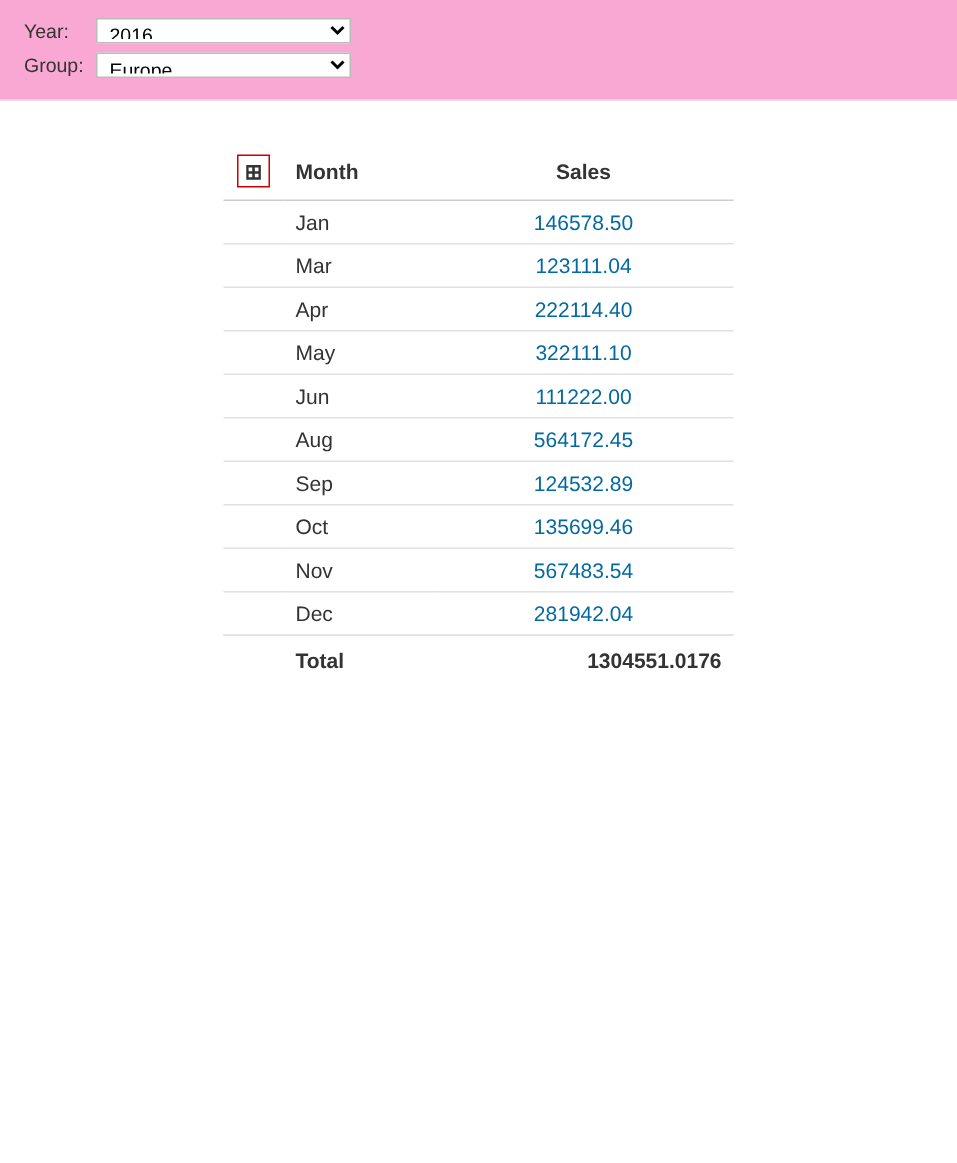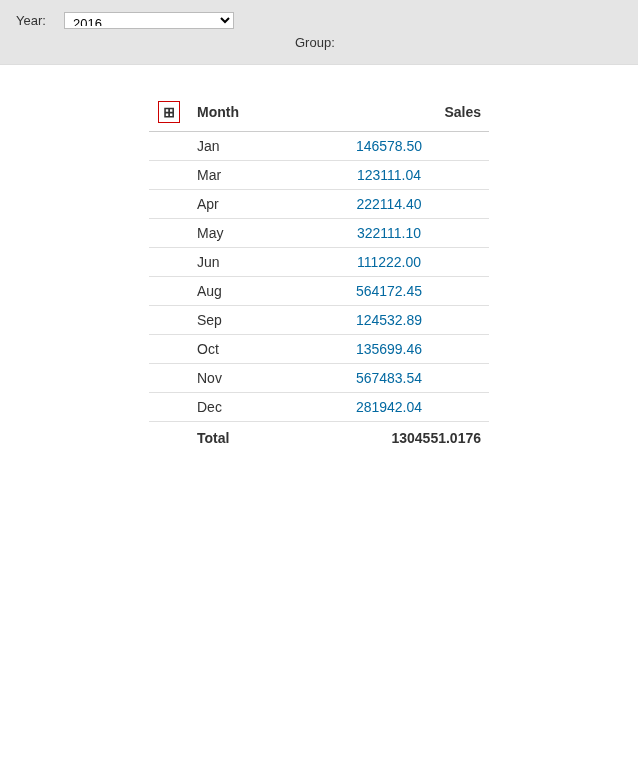--- a/index.html
+++ b/index.html
@@ -12,33 +12,32 @@
       font-family: -apple-system, BlinkMacSystemFont, 'Segoe UI', Arial, sans-serif;
       font-size: 14px;
       background: #ffffff;
       color: #333333;
       width: 638px;
       min-height: 775px;
     }
 
     .filters-area {
       padding: 12px 16px 14px 16px;
-      background: #e5e5e5;
+      background: #f9a8d4;
       border-bottom: 1px solid #ddd;
     }
 
     .filter-row {
       display: flex;
       align-items: center;
       margin-bottom: 6px;
     }
 
     .filter-row:last-child {
       margin-bottom: 0;
-      flex-direction: column;
     }
 
     .filter-label {
       width: 48px;
       font-size: 13px;
       color: #333;
     }
 
     .filter-select {
       width: 170px;
@@ -77,21 +76,20 @@
       width: 40px;
       text-align: center;
     }
 
     thead tr th.col-month {
       text-align: left;
       width: 100px;
     }
 
     thead tr th.col-sales {
-      text-align: right;
     }
 
     tbody tr td {
       padding: 6px 8px;
       border-bottom: 1px solid #e0e0e0;
       font-size: 14px;
       margin-left: 11px;
     }
 
     tbody tr td:first-child {
@@ -150,20 +148,26 @@
     <span class="filter-label">Year:</span>
     <select class="filter-select">
       <option>2016</option>
       <option>2015</option>
       <option>2017</option>
       <option>2018</option>
     </select>
   </div>
   <div class="filter-row">
     <span class="filter-label">Group:</span>
+    <select class="filter-select">
+      <option>Europe</option>
+      <option>Americas</option>
+      <option>Asia</option>
+      <option>All</option>
+    </select>
   </div>
 </div>
 
 <div class="main-content">
   <div class="data-table-container">
     <table>
       <thead>
         <tr>
           <th class="expand-icon-cell">
             <span class="expand-icon">⊞</span>

